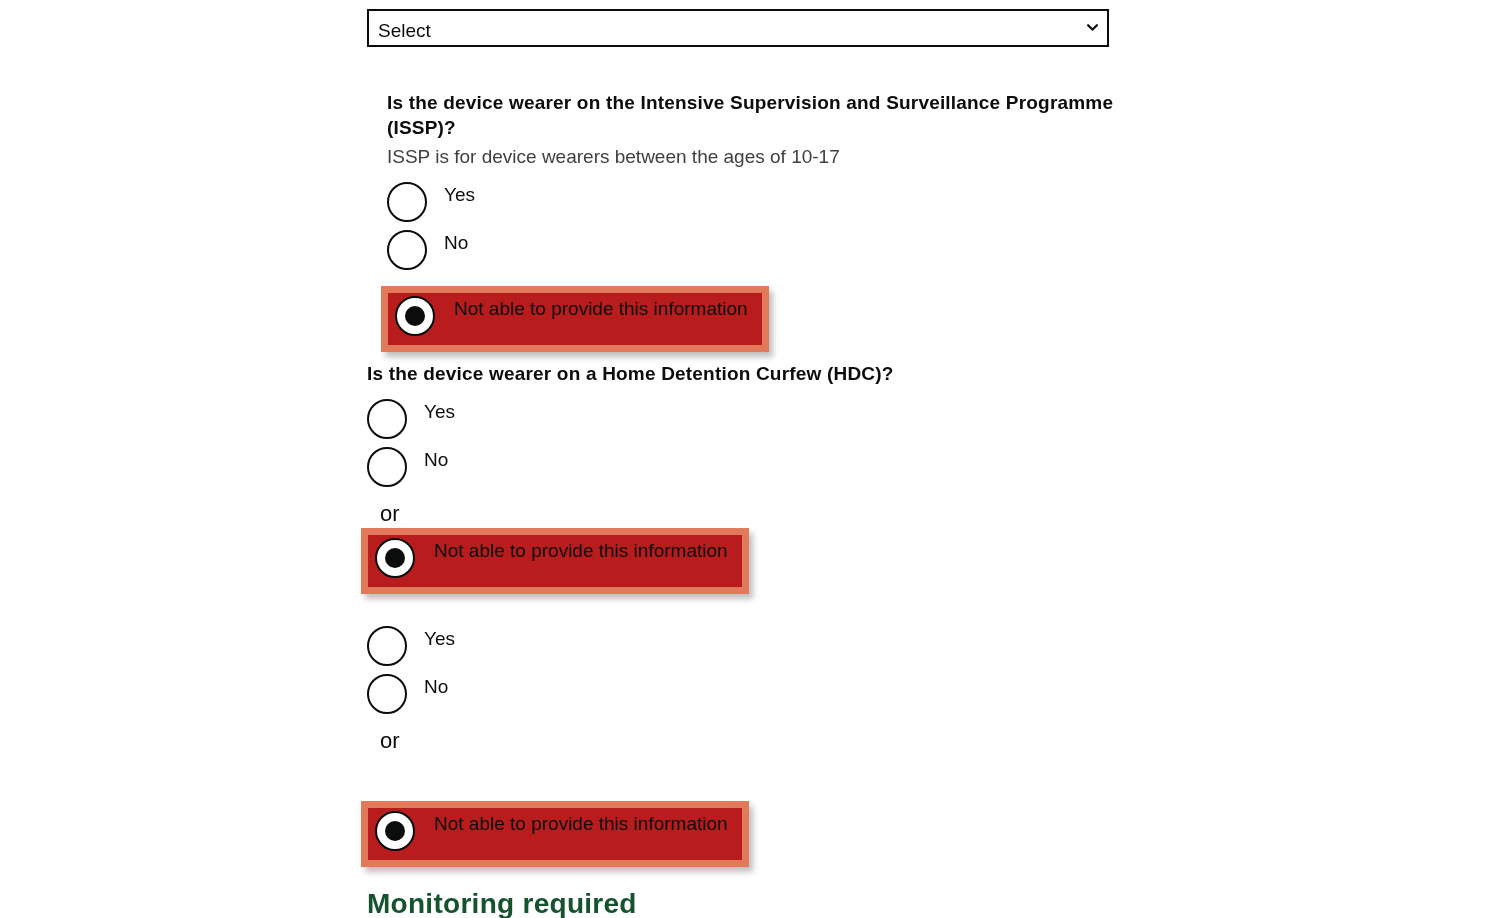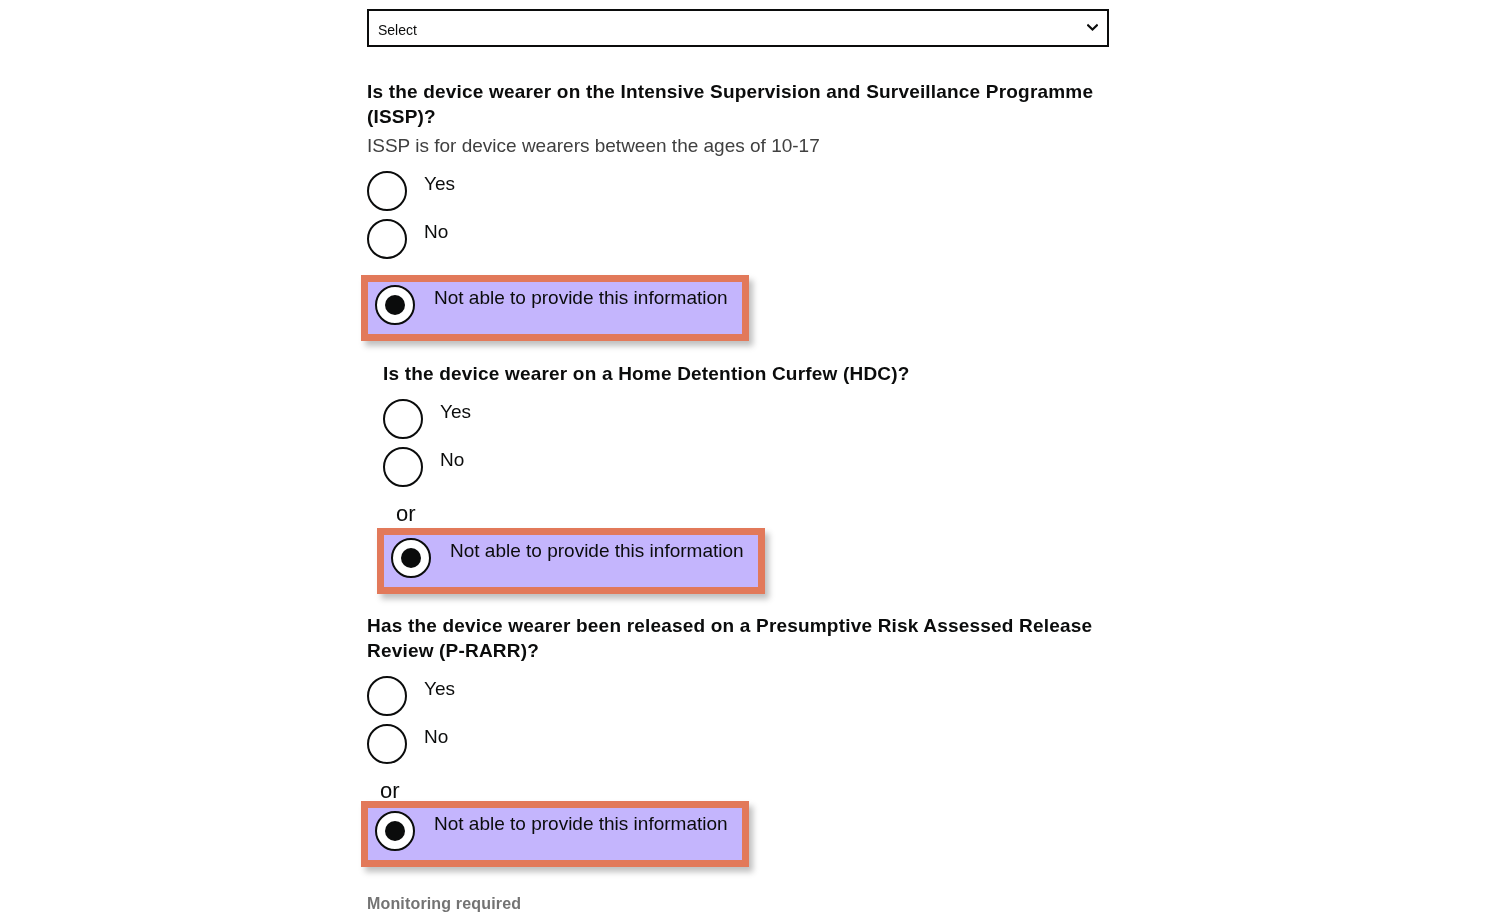--- a/index.html
+++ b/index.html
@@ -48,21 +48,21 @@
     width: 742px;
     height: 38px;
   }
   .gov-select {
     box-sizing: border-box;
     width: 100%;
     height: 38px;
     border: 2px solid #0b0c0c;
     background: #ffffff;
     font-family: "Liberation Sans", sans-serif;
-    font-size: 14px;
+    font-size: 19px;
     line-height: 1.25;
     color: #0b0c0c;
     padding: 8px 30px 2px 9px;
     border-radius: 0;
     -webkit-appearance: none;
     -moz-appearance: none;
     appearance: none;
     outline: none;
   }
   .select-chevron {
@@ -135,56 +135,56 @@
     padding-left: 13px;
   }
 
   
   .highlight-box {
     position: absolute;
     left: -6px;
     width: 388px;
     box-sizing: border-box;
     border: 7px solid #e2795a;
-    background: #c4b5fd;
+    background: #b91c1c;
     box-shadow: 4px 5px 6px rgba(0,0,0,0.25);
     padding: 3px 6px 3px 7px;
   }
   .highlight-box .radio-row { height: 46px; }
   .highlight-box .radio-label { margin-left: 19px; }
 
   
   .section-heading {
     position: absolute;
     left: 367px;
-    font-size: 16px;
+    font-size: 28px;
     font-weight: 700;
     line-height: 30px;
-    color: #737373;
+    color: #14532d;
     margin: 0;
     letter-spacing: 0.01em;
   }
 </style>
 </head>
 <body>
 
 <div id="page">
 
   <div class="cutoff-row"></div>
 
   <div class="select-wrap">
     <select class="gov-select">
       <option>Select</option>
     </select>
     <svg class="select-chevron" viewBox="0 0 12 12">
       <path d="M1.2 3.6 L6 8.2 L10.8 3.6" stroke="#0b0c0c" stroke-width="2.2" fill="none" stroke-linecap="square"></path>
     </svg>
   </div>
 
-  <div class="q-block" style="top:79px;">
+  <div class="q-block" style="top:90px;margin-left:20px;">
     <p class="q-legend">Is the device wearer on the Intensive Supervision and Surveillance Programme (ISSP)?</p>
     <p class="q-hint">ISSP is for device wearers between the ages of 10-17</p>
 
     <div style="margin-top:13px;">
       <div class="radio-row">
         <span class="radio-mark"></span>
         <span class="radio-label">Yes</span>
       </div>
       <div class="radio-row">
         <span class="radio-mark"></span>
@@ -195,21 +195,21 @@
     <div class="or-divider" style="margin-top:6px;">or</div>
 
     <div class="highlight-box" style="top:196px;">
       <div class="radio-row">
         <span class="radio-mark checked"></span>
         <span class="radio-label">Not able to provide this information</span>
       </div>
     </div>
   </div>
 
-  <div class="q-block" style="top:361px;margin-left:16px;">
+  <div class="q-block" style="top:361px;">
     <p class="q-legend">Is the device wearer on a Home Detention Curfew (HDC)?</p>
 
     <div style="margin-top:13px;">
       <div class="radio-row">
         <span class="radio-mark"></span>
         <span class="radio-label">Yes</span>
       </div>
       <div class="radio-row">
         <span class="radio-mark"></span>
         <span class="radio-label">No</span>
@@ -220,21 +220,20 @@
 
     <div class="highlight-box" style="top:167px;">
       <div class="radio-row">
         <span class="radio-mark checked"></span>
         <span class="radio-label">Not able to provide this information</span>
       </div>
     </div>
   </div>
 
   <div class="q-block" style="top:613px;width:758px;">
-    <p class="q-legend">Has the device wearer been released on a Presumptive Risk Assessed Release Review (P-RARR)?</p>
 
     <div style="margin-top:13px;">
       <div class="radio-row">
         <span class="radio-mark"></span>
         <span class="radio-label">Yes</span>
       </div>
       <div class="radio-row">
         <span class="radio-mark"></span>
         <span class="radio-label">No</span>
       </div>

